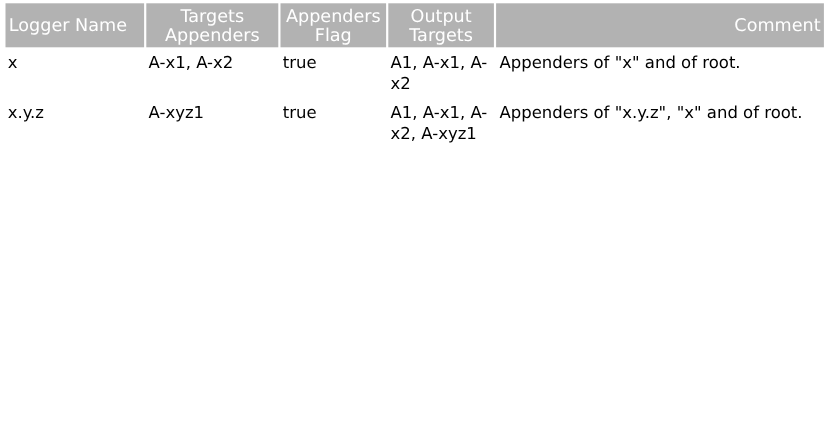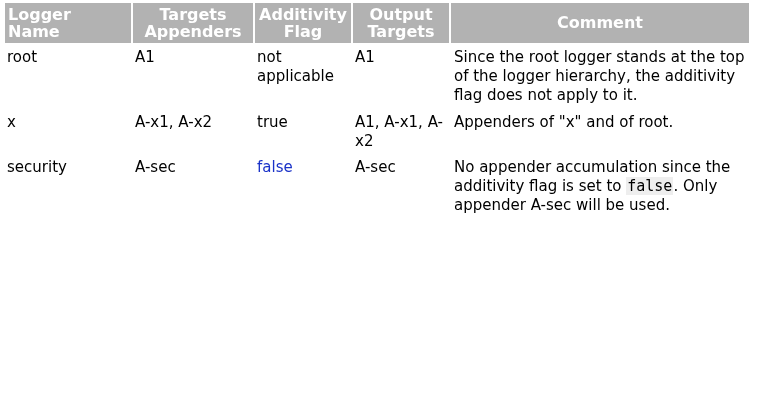--- a/index.html
+++ b/index.html
@@ -1,59 +1,52 @@
 <!DOCTYPE html>
 <html><head>
   <meta charset="utf-8">
   <style>
     html, body { margin: 0; padding: 0; background: #ffffff; }
     body { width: 757px; height: 401px; overflow: hidden; position: relative; font-family: "DejaVu Sans", sans-serif; }
     table { position: absolute; left: 3px; top: 3px; border-collapse: separate; border-spacing: 2px 0; font-size: 15px; color: #000; }
-    th { background: #b2b2b2; color: #ffffff; font-weight: bold; font-size: 16px; line-height: 17px; text-align: center; padding: 1px 3px 2px 3px; vertical-align: middle; height: 37px; }
+    th { background: #b2b2b2; color: #ffffff; font-weight: normal; font-size: 16px; line-height: 17px; text-align: center; padding: 1px 3px 2px 3px; vertical-align: middle; height: 37px; }
     th.left { text-align: left; padding-left: 3px; }
     td { vertical-align: top; padding: 5px 2px 0 2px; line-height: 19px; }
     td.c-comment { width: 292px; padding-left: 3px; }
     .flag-false { color: #1a32c8; }
     code { font-family: "DejaVu Sans Mono", monospace; background: #eeeeee; font-size: 15px; padding: 0 1px; }
     .row-root td { height: 60px; }
     .row-x td { height: 40px; }
     .row-xy td { height: 41px; }
     .row-xyz td { height: 59px; }
     .row-sec td { height: 60px; }
     .row-secacc td { height: 56px; }
   </style>
 </head>
 <body>
 
 <table>
   <thead>
     <tr>
       <th class="left" style="width:120px;">Logger Name</th>
       <th style="width:114px;">Targets Appenders</th>
-      <th style="width:90px;">Additivity Flag</th>
+      <th style="width:90px;">Appenders Flag</th>
       <th style="width:90px;margin-left:24px;">Output Targets</th>
-      <th style="width:292px;">Comment</th>
+      <th style="width:292px;text-align:right;">Comment</th>
     </tr>
   </thead>
   <tbody>
-    <tr class="row-root">
-      <td>root</td>
-      <td>A1</td>
-      <td style="width:90px;">not applicable</td>
-      <td style="width:90px;">A1</td>
-      <td class="c-comment">Since the root logger stands at the top of the logger hierarchy, the additivity flag does not apply to it.</td>
-    </tr>
     <tr class="row-x">
       <td>x</td>
       <td>A-x1, A-x2</td>
       <td>true</td>
       <td>A1, A-x1, A-x2</td>
       <td class="c-comment">Appenders of "x" and of root.</td>
     </tr>
-    <tr class="row-sec">
-      <td>security</td>
-      <td>A-sec</td>
-      <td class="flag-false">false</td>
-      <td>A-sec</td>
-      <td class="c-comment"><span>No appender accumulation since the additivity flag is set to </span><code>false</code><span>. Only appender A-sec will be used.</span></td>
+    <tr class="row-xyz">
+      <td>x.y.z</td>
+      <td>A-xyz1</td>
+      <td>true</td>
+      <td>A1, A-x1, A-x2, A-xyz1</td>
+      <td class="c-comment">Appenders of "x.y.z", "x" and of root.</td>
     </tr>
   </tbody>
 </table>
 
 </body></html>

